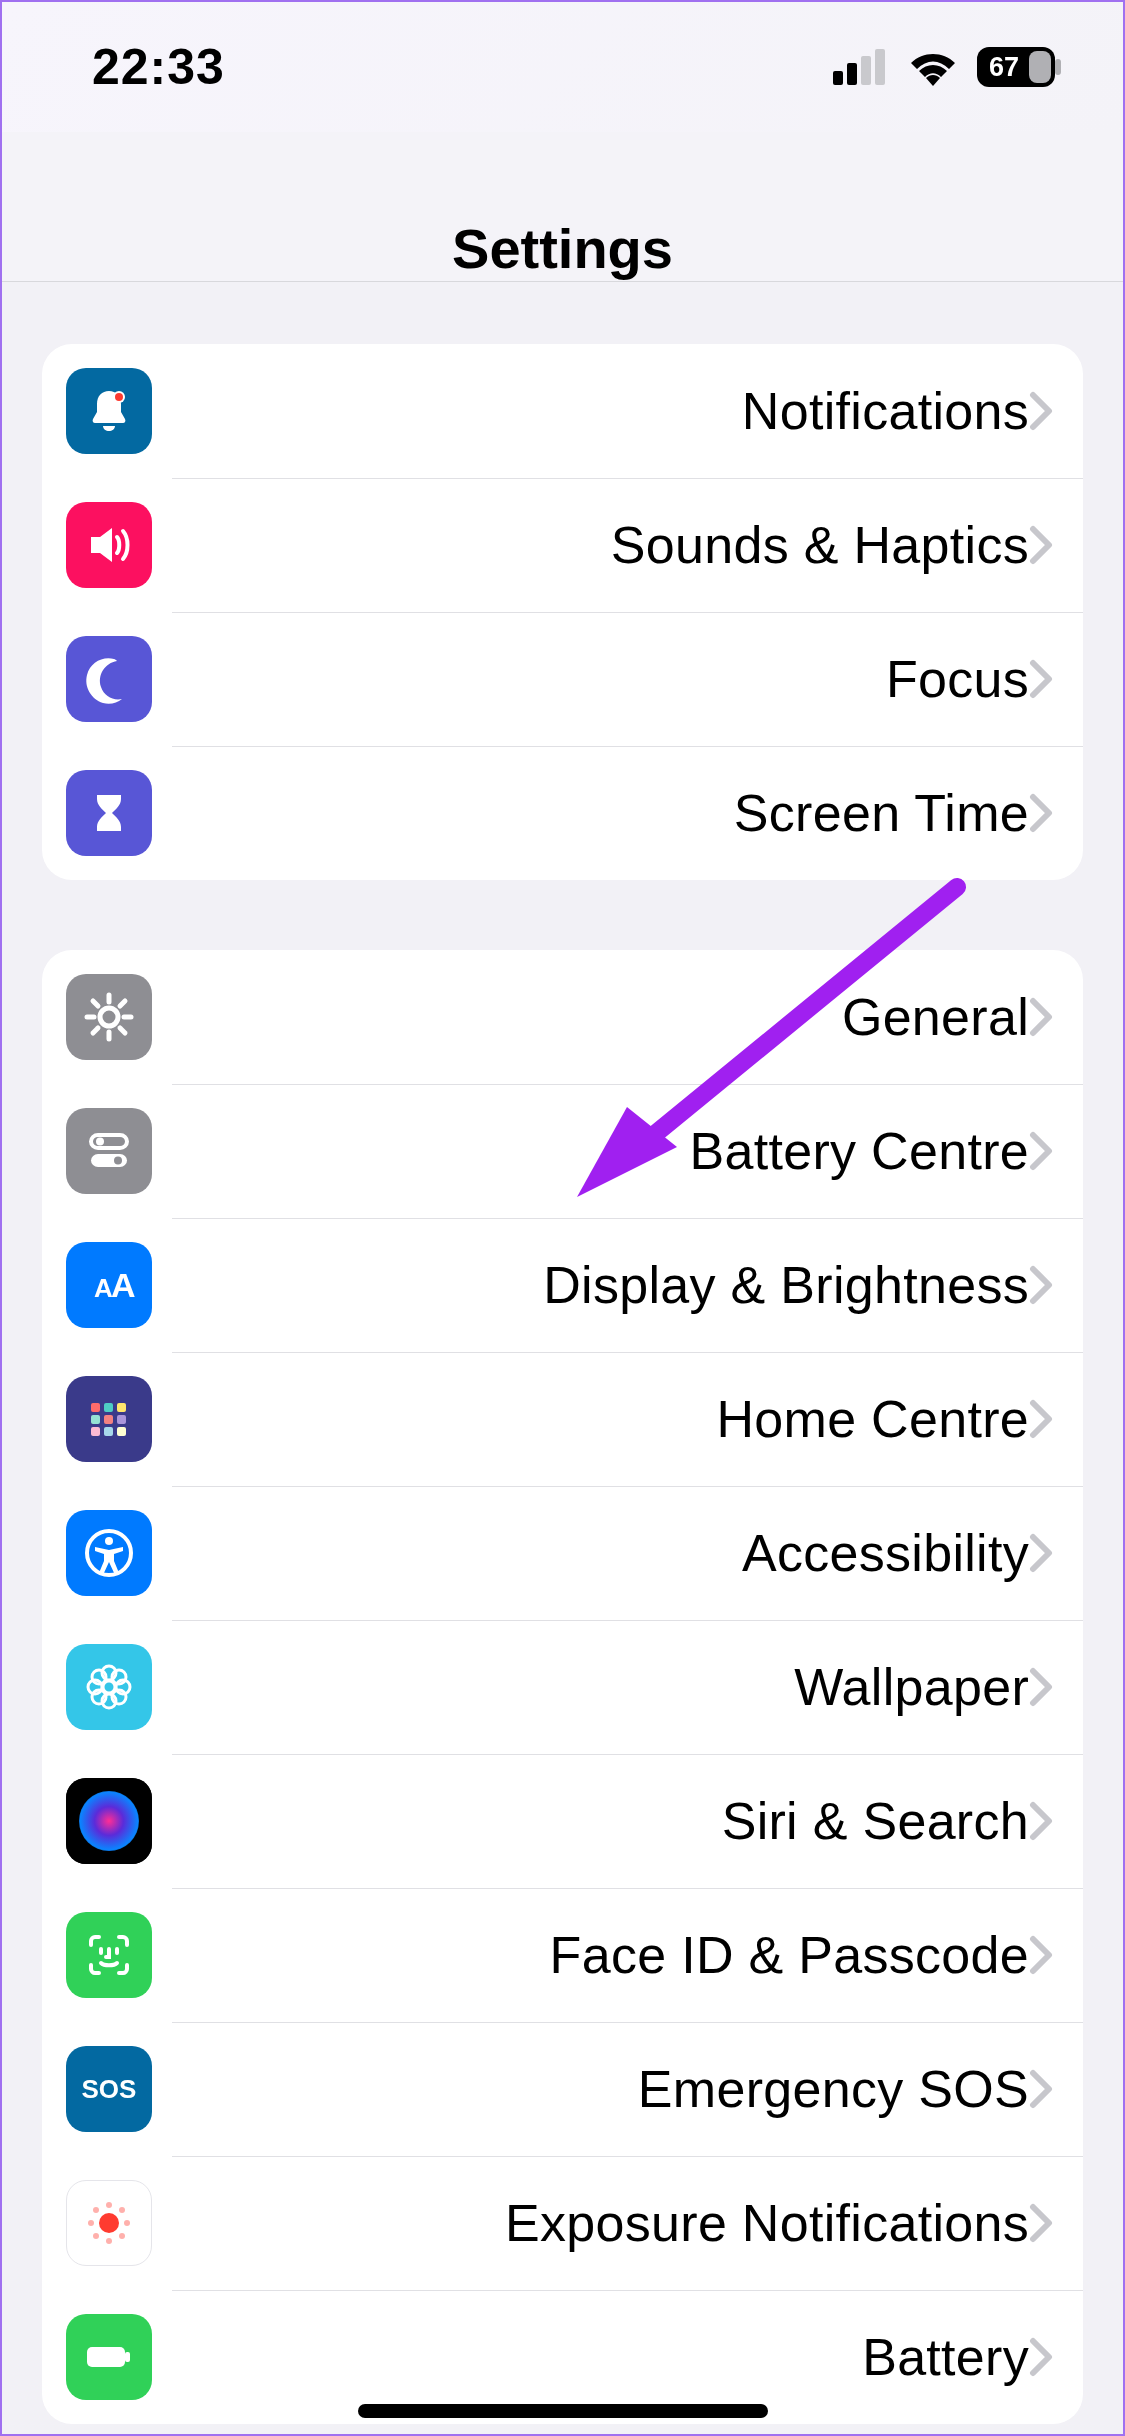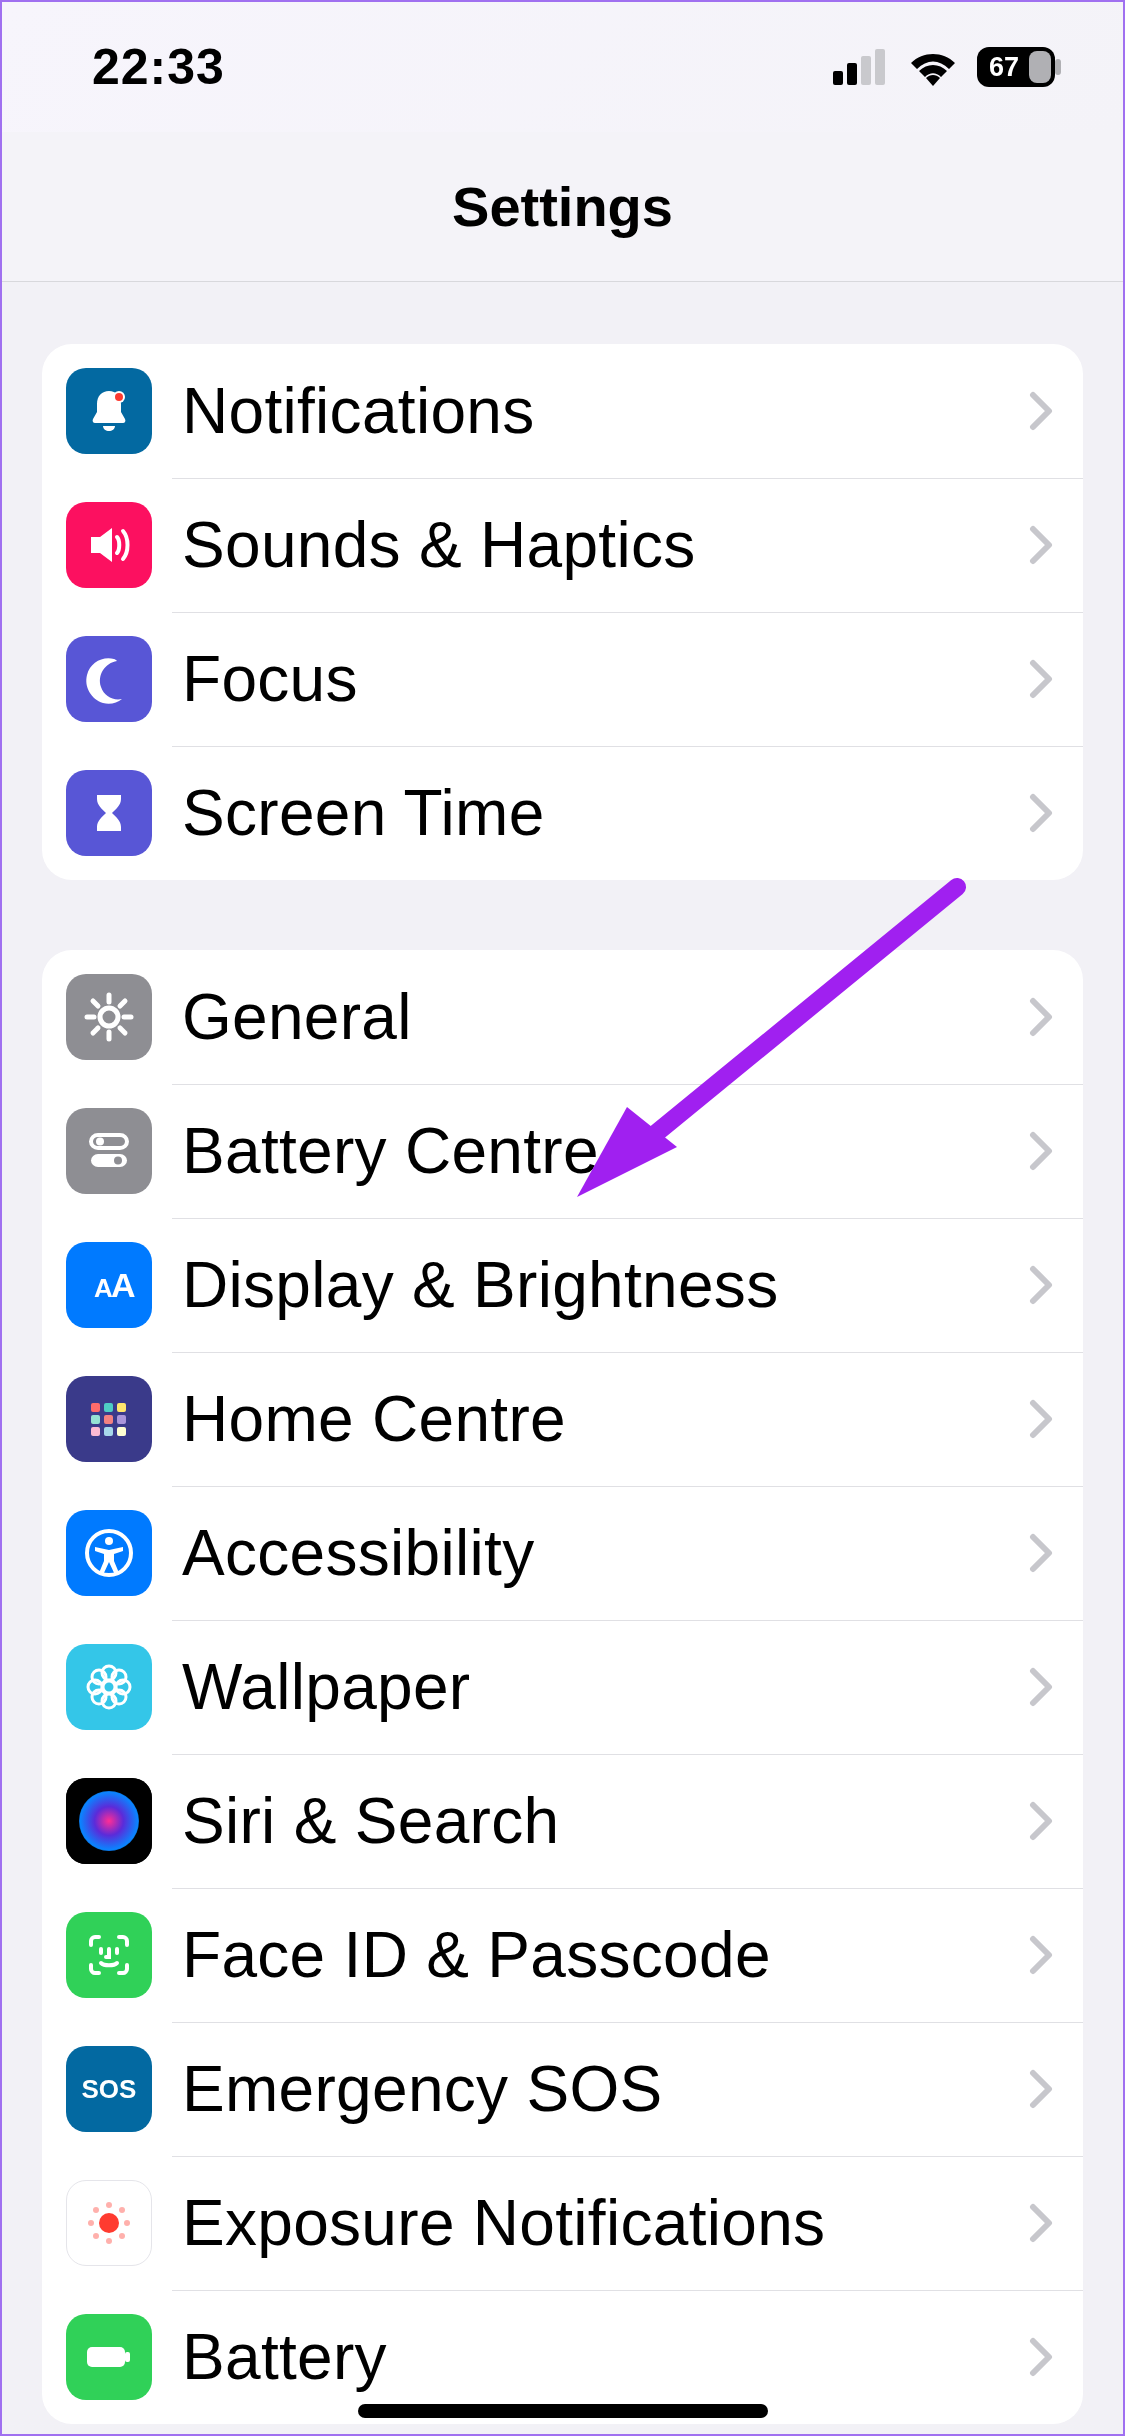--- a/index.html
+++ b/index.html
@@ -18,21 +18,21 @@
     padding: 0 60px 0 90px;
     font-weight: 700; font-size: 50px;
     background: linear-gradient(135deg, #f7f5fc, #f4f3f8);
     gap: 48px;
   }
   .status-left { letter-spacing: 1px; }
   .status-right { display: flex; align-items: center; gap: 18px; }
   
   .header {
     position: absolute; top: 130px; left: 0; right: 0; height: 150px;
-    display: flex; align-items: center; justify-content: center;
+    display: flex; align-items: flex-end; justify-content: center;
     border-bottom: 1px solid #d8d8dc;
     background: #f4f3f8;
   }
   .header-title { font-size: 56px; font-weight: 700; }
   
   .content {
     position: absolute; top: 282px; left: 0; right: 0; bottom: 0;
     padding: 60px 40px 0 40px;
   }
   .group {
@@ -51,21 +51,21 @@
     content: "";
     position: absolute; top: 0; left: 130px; right: 0;
     border-top: 1px solid #e0e0e4;
   }
   .row-icon {
     width: 86px; height: 86px; border-radius: 20px;
     display: flex; align-items: center; justify-content: center;
     flex: 0 0 86px;
     margin-right: 30px;
   }
-  .row-label { font-size: 64px; font-weight: 400; letter-spacing: 0.3px; flex: 1 1 auto; }
+  .row-label { font-size: 52px; font-weight: 400; letter-spacing: 0.3px; flex: 1 1 auto; text-align: right; }
   .chevron { flex: 0 0 auto; color: #c7c7cc; }
   
   .ic-red    { background: #0369a1; }
   .ic-pink   { background: #fc1060; }
   .ic-indigo { background: #5856d6; }
   .ic-gray   { background: #8e8e93; }
   .ic-blue   { background: #007aff; }
   .ic-black  { background: #1c1c1e; }
   .ic-teal   { background: #34c6e8; }
   .ic-green  { background: #30d158; }

